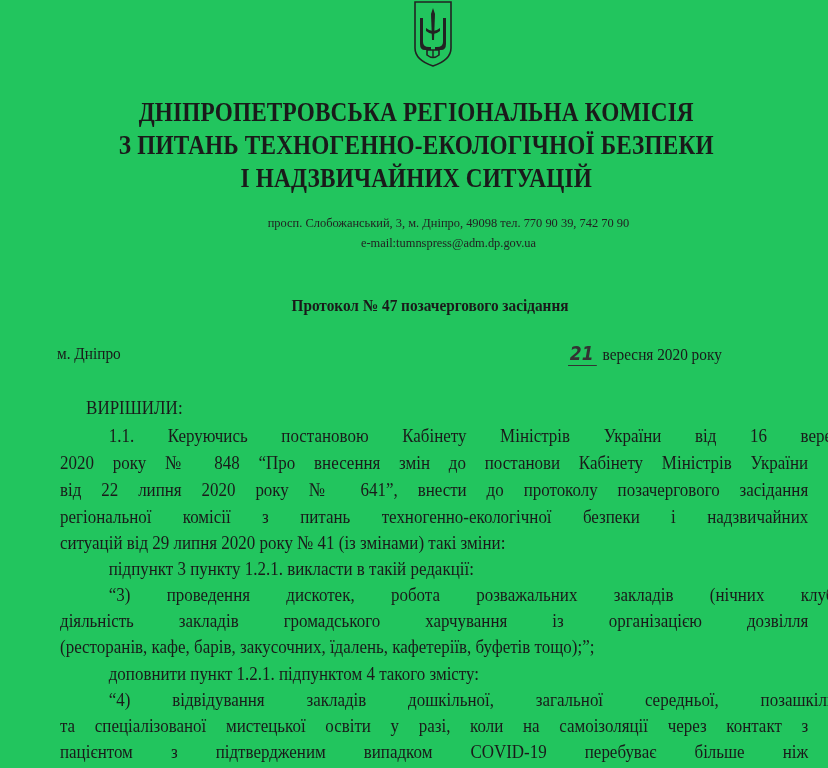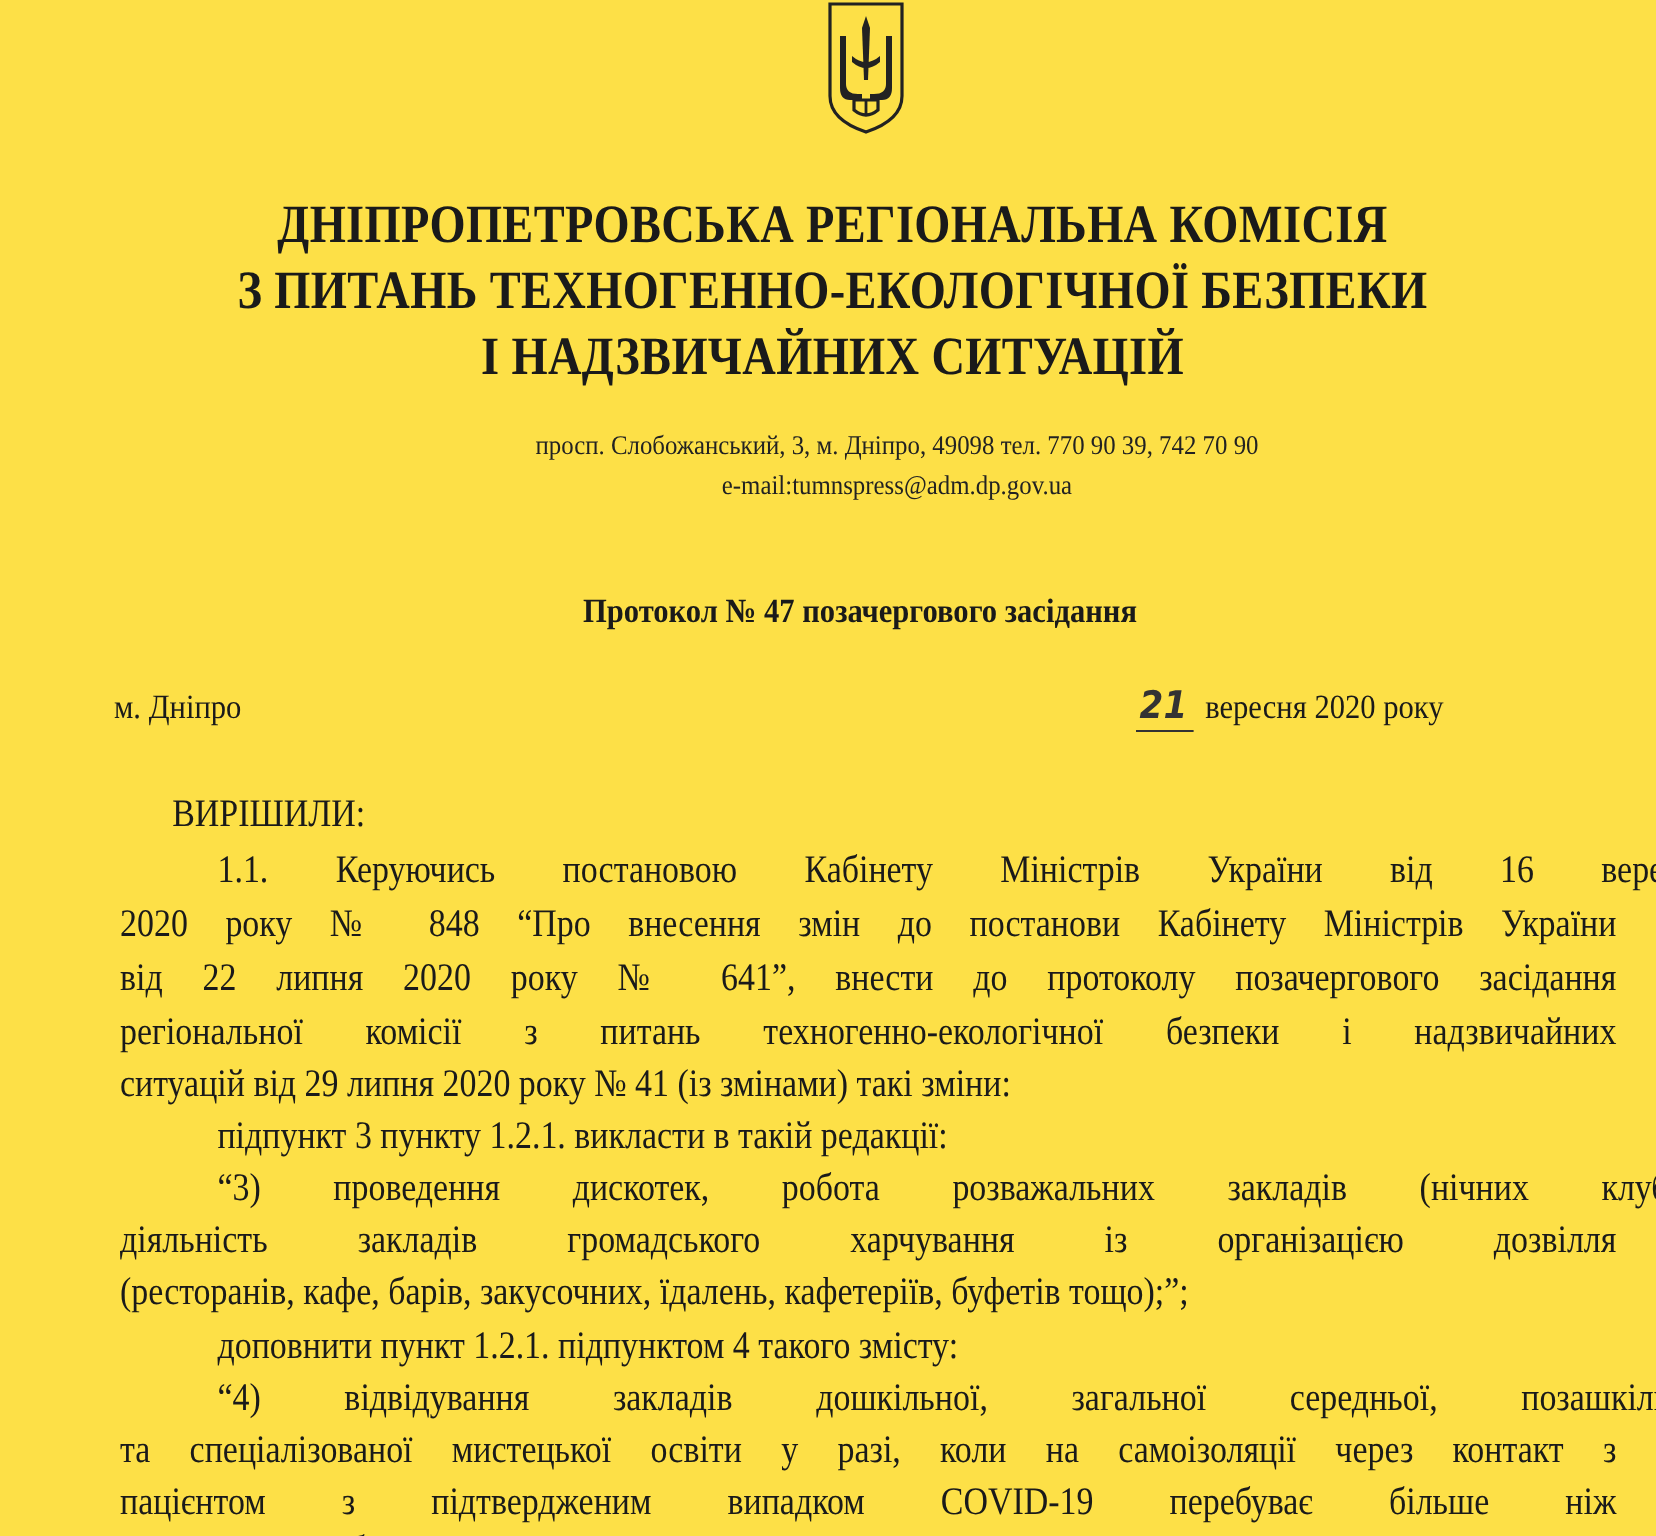--- a/index.html
+++ b/index.html
@@ -1,17 +1,17 @@
 <!DOCTYPE html>
 <html><head>
   <meta charset="utf-8">
   <style>
     html, body { margin: 0; padding: 0; background: #ffffff; }
     body { width: 828px; height: 768px; overflow: hidden; position: relative; font-family: "Liberation Serif", "DejaVu Serif", serif; color: #1a1a1a; }
-    .page { position: absolute; left: 0; top: 0; width: 828px; height: 768px; background: #fde047; }
+    .page { position: absolute; left: 0; top: 0; width: 828px; height: 768px; background: #22c55e; }
     .emblem { position: absolute; left: 412px; top: 0px; width: 42px; height: 68px; }
     .heading { position: absolute; left: 0; width: 828px; text-align: center; font-weight: bold; font-size: 27px; letter-spacing: 0.2px; line-height: 33px; transform: scaleX(0.86); transform-origin: 430px 0; }
     .h1 { top: 96px; }
     .h2 { top: 129px; }
     .h3 { top: 162px; }
     .contact { position: absolute; left: 0; width: 828px; text-align: center; font-size: 13.5px; line-height: 18px; transform: scaleX(0.92); transform-origin: 470px 0; color: #222; }
     .c1 { top: 214px; left: 30px; }
     .c2 { top: 234px; left: 30px; }
     .protocol-title { position: absolute; top: 296px; left: 0; width: 860px; text-align: center; font-weight: bold; font-size: 17px; transform: scaleX(0.9); transform-origin: 430px 0; }
     .city { position: absolute; top: 344px; left: 57px; font-size: 17px; transform: scaleX(0.9); transform-origin: 0 0; }

